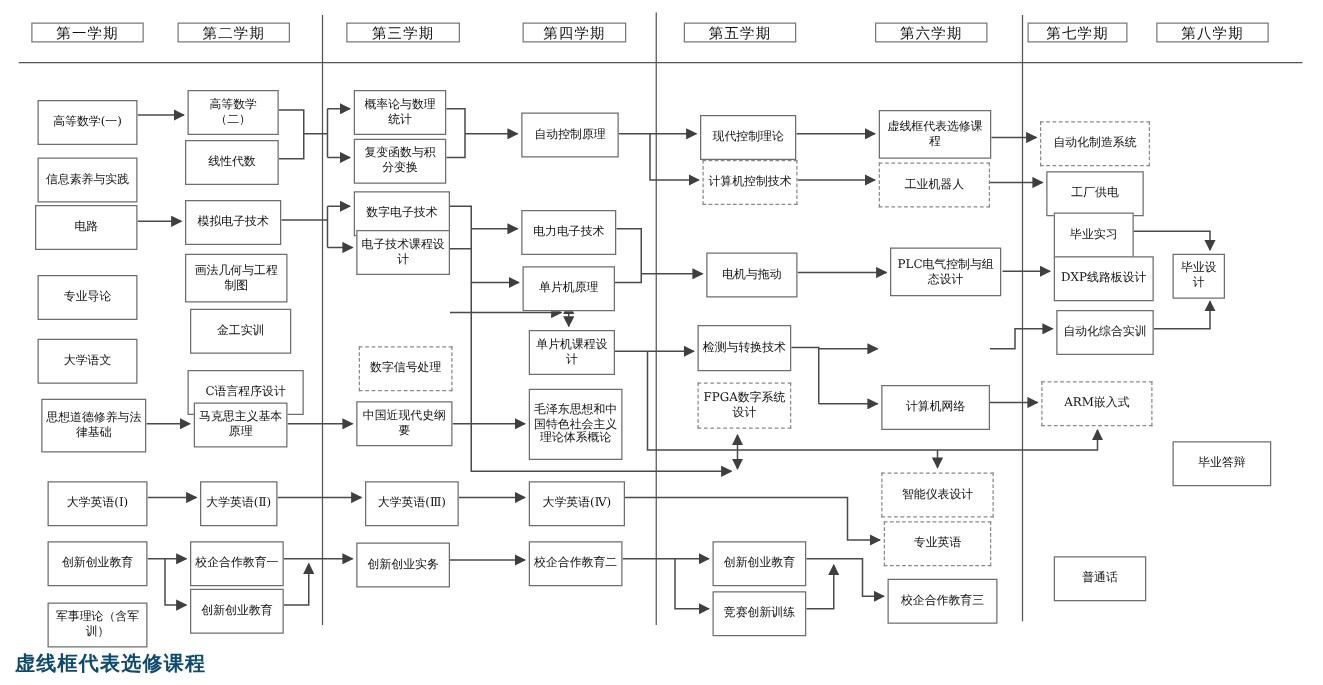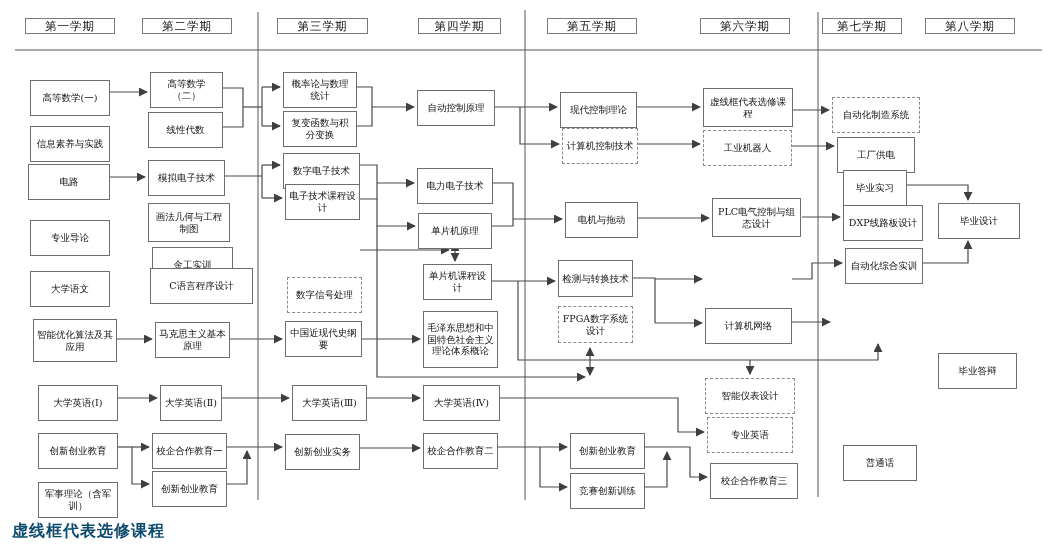--- a/index.html
+++ b/index.html
@@ -105,31 +105,31 @@
   <div class="hd" style="left:547px;width:90px">第五学期</div>
   <div class="hd" style="left:700px;width:90px">第六学期</div>
   <div class="hd" style="left:822px;width:80px">第七学期</div>
   <div class="hd" style="left:925px;width:90px">第八学期</div>
 
   <div class="bx" style="left:30px;top:80px;width:80px;height:32px">高等数学(一)</div>
   <div class="bx" style="left:30px;top:126px;width:80px;height:30px">信息素养与实践</div>
   <div class="bx" style="left:28px;top:164px;width:82px;height:27px">电路</div>
   <div class="bx" style="left:30px;top:220px;width:80px;height:32px">专业导论</div>
   <div class="bx" style="left:30px;top:271px;width:80px;height:31px">大学语文</div>
-  <div class="bx" style="left:33px;top:319px;width:84px;height:43px">智能优化算法及其应用</div>
+  <div class="bx" style="left:33px;top:319px;width:84px;height:43px">思想道德修养与法律基础</div>
   <div class="bx" style="left:38px;top:385px;width:80px;height:27px">大学英语(Ⅰ)</div>
   <div class="bx" style="left:38px;top:433px;width:80px;height:28px">创新创业教育</div>
   <div class="bx" style="left:38px;top:482px;width:80px;height:30px">军事理论（含军训）</div>
 
   <div class="bx" style="left:150px;top:72px;width:73px;height:33px">高等数学（二）</div>
   <div class="bx" style="left:148px;top:112px;width:75px;height:30px">线性代数</div>
   <div class="bx" style="left:148px;top:160px;width:77px;height:32px">模拟电子技术</div>
   <div class="bx" style="left:148px;top:203px;width:82px;height:39px">画法几何与工程制图</div>
   <div class="bx" style="left:152px;top:247px;width:81px;height:28px">金工实训</div>
-  <div class="bx" style="left:150px;top:268px;width:103px;height:24px">C语言程序设计</div>
+  <div class="bx" style="left:150px;top:296px;width:93px;height:24px">C语言程序设计</div>
   <div class="bx" style="left:155px;top:322px;width:75px;height:32px">马克思主义基本原理</div>
   <div class="bx" style="left:160px;top:385px;width:62px;height:26px">大学英语(Ⅱ)</div>
   <div class="bx" style="left:152px;top:433px;width:75px;height:29px">校企合作教育一</div>
   <div class="bx" style="left:152px;top:471px;width:75px;height:27px">创新创业教育</div>
 
   <div class="bx" style="left:283px;top:72px;width:74px;height:31px">概率论与数理统计</div>
   <div class="bx" style="left:283px;top:111px;width:74px;height:31px">复变函数与积分变换</div>
   <div class="bx" style="left:283px;top:153px;width:77px;height:24px">数字电子技术</div>
   <div class="bx" style="left:285px;top:184px;width:75px;height:29px">电子技术课程设计</div>
   <div class="bx d" style="left:287px;top:277px;width:75px;height:30px">数字信号处理</div>
@@ -159,20 +159,21 @@
   <div class="bx" style="left:705px;top:308px;width:87px;height:30px">计算机网络</div>
   <div class="bx d" style="left:705px;top:378px;width:90px;height:34px">智能仪表设计</div>
   <div class="bx d" style="left:707px;top:417px;width:86px;height:30px">专业英语</div>
   <div class="bx" style="left:710px;top:463px;width:88px;height:27px">校企合作教育三</div>
 
   <div class="bx d" style="left:832px;top:97px;width:88px;height:31px">自动化制造系统</div>
   <div class="bx" style="left:837px;top:137px;width:78px;height:26px">工厂供电</div>
   <div class="bx" style="left:843px;top:170px;width:64px;height:30px">毕业实习</div>
   <div class="bx" style="left:843px;top:205px;width:80px;height:28px">DXP线路板设计</div>
   <div class="bx" style="left:845px;top:248px;width:78px;height:30px">自动化综合实训</div>
+  <div class="bx d" style="left:833px;top:305px;width:89px;height:35px">ARM嵌入式</div>
   <div class="bx" style="left:843px;top:445px;width:74px;height:22px">普通话</div>
 
-  <div class="bx" style="left:938px;top:203px;width:82px;height:35px">毕业设计</div>
+  <div class="bx" style="left:938px;top:203px;width:42px;height:35px">毕业设计</div>
   <div class="bx" style="left:938px;top:353px;width:79px;height:27px">毕业答辩</div>
 
   <div class="note">虚线框代表选修课程</div>
 
 </div>
 
 </body></html>

